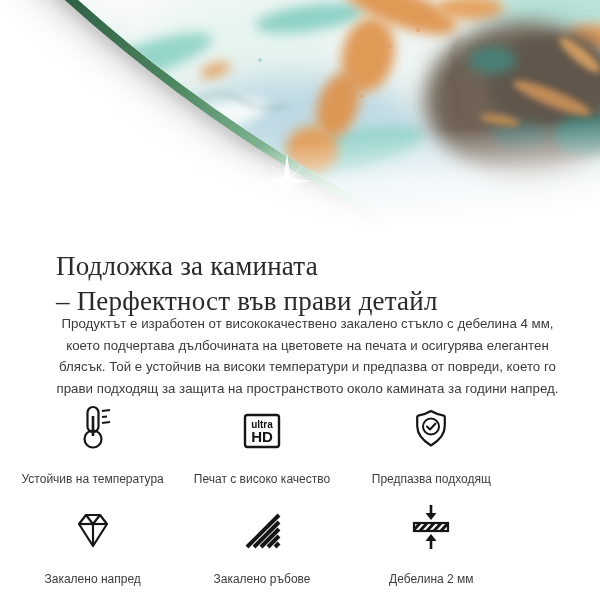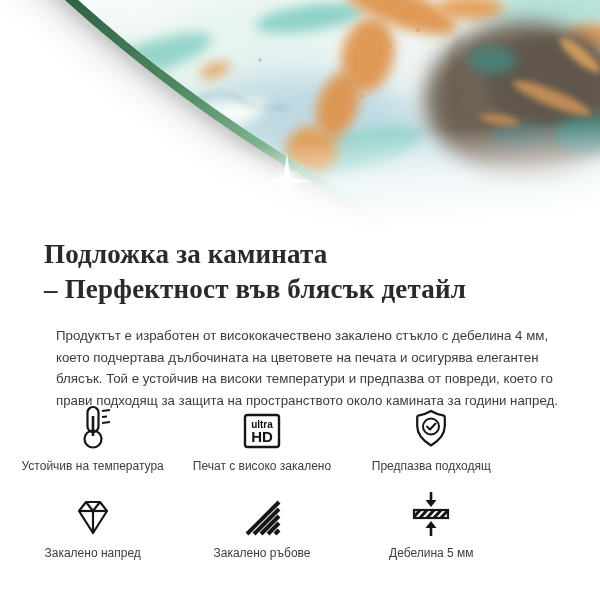--- a/index.html
+++ b/index.html
@@ -5,36 +5,36 @@
   html,body{margin:0;padding:0;}
   body{
     width:600px;height:600px;overflow:hidden;background:#ffffff;
     font-family:"Liberation Sans",sans-serif;
   }
   .page{position:relative;width:600px;height:600px;background:#fff;}
   .hero{position:absolute;top:0;left:0;width:600px;height:258px;}
   .hero svg{display:block;}
   .content{position:absolute;top:0;left:0;width:600px;height:600px;}
   .title{
-    position:absolute;left:40px;top:233px;margin:4px;
-    font-family:"Liberation Serif",serif;font-weight:700;
+    position:absolute;left:40px;top:233px;margin:16px;
+    font-family:"Liberation Serif",serif;font-weight:400;
     font-size:27px;line-height:35px;color:#2a2a2a;letter-spacing:.2px;
   }
   .t-line{display:block;white-space:nowrap;}
   .desc{
-    position:absolute;left:40px;top:309px;width:527px;margin:16px;
-    font-size:13.3px;line-height:21.6px;color:#3b3b3b;
+    position:absolute;left:40px;top:309px;width:527px;margin:4px;
+    font-size:13.3px;line-height:21.6px;color:#3b3b3b;text-align:center;
   }
   .features{
     position:absolute;left:8px;top:402px;width:508px;
     display:grid;grid-template-columns:repeat(3,1fr);row-gap:16px;
   }
   .feature{display:flex;flex-direction:column;align-items:center;}
   .icon-box{height:48px;display:flex;align-items:flex-end;justify-content:center;}
-  .f-label{margin-top:9px;font-size:12px;color:#3d3d3d;text-align:center;}
+  .f-label{margin-top:22px;font-size:12px;color:#3d3d3d;text-align:center;}
   .ic{stroke:#161616;fill:none;stroke-width:2.2;}
   .ic-txt{font-family:"Liberation Sans",sans-serif;font-weight:bold;fill:#121212;stroke:none;}
 </style>
 </head>
 <body>
 
 <div class="page">
 
   <div class="hero">
     <svg width="600" height="258" viewBox="0 0 600 258">
@@ -143,21 +143,21 @@
         <line x1="302" y1="166" x2="272" y2="196" stroke="#ffffff" stroke-width="1" opacity="0.6"></line>
         <polygon points="265,196 266.3,202.6 265,210 263.7,202.6" fill="#ffffff" opacity="0.85"></polygon>
         <polygon points="258,203 265,201.8 272,203 265,204.2" fill="#ffffff" opacity="0.85"></polygon>
       </g>
     </svg>
   </div>
 
   <div class="content">
     <h1 class="title">
       <span class="t-line">Подложка за камината</span>
-      <span class="t-line">– Перфектност във блясък детайл</span>
+      <span class="t-line">– Перфектност във прави детайл</span>
     </h1>
 
     <p class="desc">Продуктът е изработен от висококачествено закалено стъкло с дебелина 4 мм, което подчертава дълбочината на цветовете на печата и осигурява елегантен блясък. Той е устойчив на високи температури и предпазва от повреди, което го прави подходящ за защита на пространството около камината за години напред.</p>
 
     <div class="features">
 
       <div class="feature">
         <div class="icon-box">
           <svg width="40" height="46" viewBox="0 0 40 46" class="ic">
             <rect x="14.5" y="3" width="11" height="25" rx="5.5"></rect>
@@ -172,21 +172,21 @@
       </div>
 
       <div class="feature">
         <div class="icon-box">
           <svg width="42" height="38" viewBox="0 0 42 38" class="ic">
             <rect x="4" y="3" width="34" height="32" rx="2.5" stroke-width="2.4"></rect>
             <text x="21" y="15.5" text-anchor="middle" font-size="10" class="ic-txt">ultra</text>
             <text x="21" y="30" text-anchor="middle" font-size="15" class="ic-txt">HD</text>
           </svg>
         </div>
-        <div class="f-label">Печат с високо закалено</div>
+        <div class="f-label">Печат с високо качество</div>
       </div>
 
       <div class="feature">
         <div class="icon-box">
           <svg width="44" height="44" viewBox="0 0 44 44" class="ic" stroke-linejoin="round" stroke-linecap="round">
             <path d="M22,5 Q28,8.5 34,9.3 Q35.8,9.6 35.8,11.5 L35.8,20 Q35.8,31 22,39.5 Q8.2,31 8.2,20 L8.2,11.5 Q8.2,9.6 10,9.3 Q16,8.5 22,5 Z"></path>
             <circle cx="22" cy="20.5" r="8" stroke-width="2"></circle>
             <path d="M18,20.5 L21,23.5 L26.5,17.5" stroke-width="2"></path>
           </svg>
         </div>
@@ -236,18 +236,18 @@
                 <line x1="9" y1="30" x2="20" y2="18"></line>
                 <line x1="16" y1="30" x2="27" y2="18"></line>
                 <line x1="23" y1="30" x2="34" y2="18"></line>
                 <line x1="30" y1="30" x2="41" y2="18"></line>
               </g>
               <line x1="22" y1="46" x2="22" y2="37" stroke-width="2.6"></line>
               <polygon points="16.5,38 27.5,38 22,31" fill="#161616" stroke="none"></polygon>
             </g>
           </svg>
         </div>
-        <div class="f-label">Дебелина 5 мм</div>
+        <div class="f-label">Дебелина 2 мм</div>
       </div>
 
     </div>
   </div>
 </div>
 
 </body></html>

